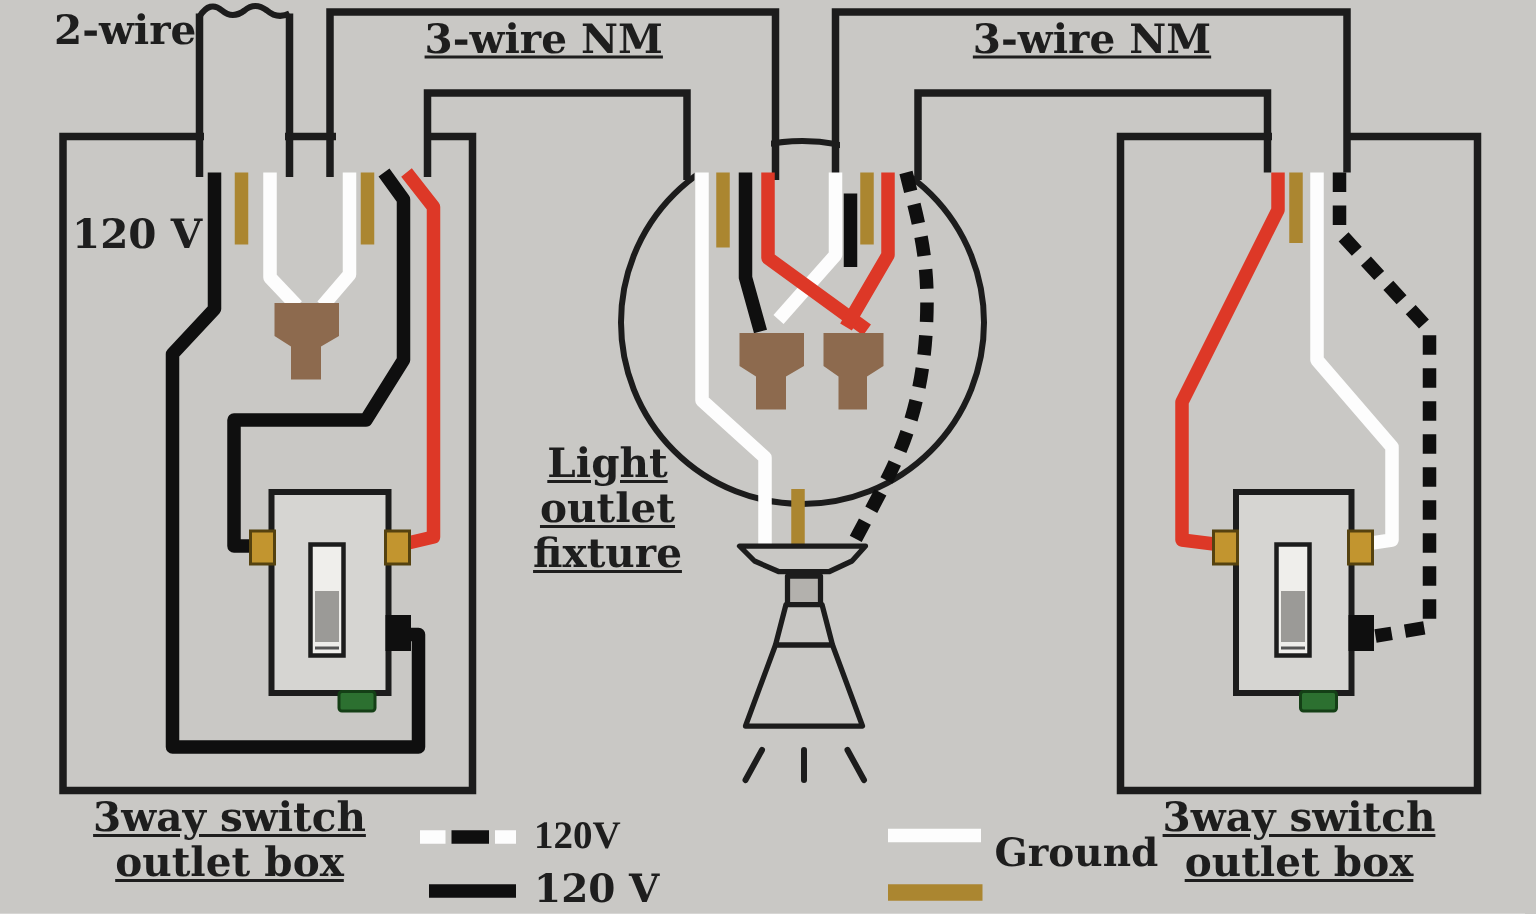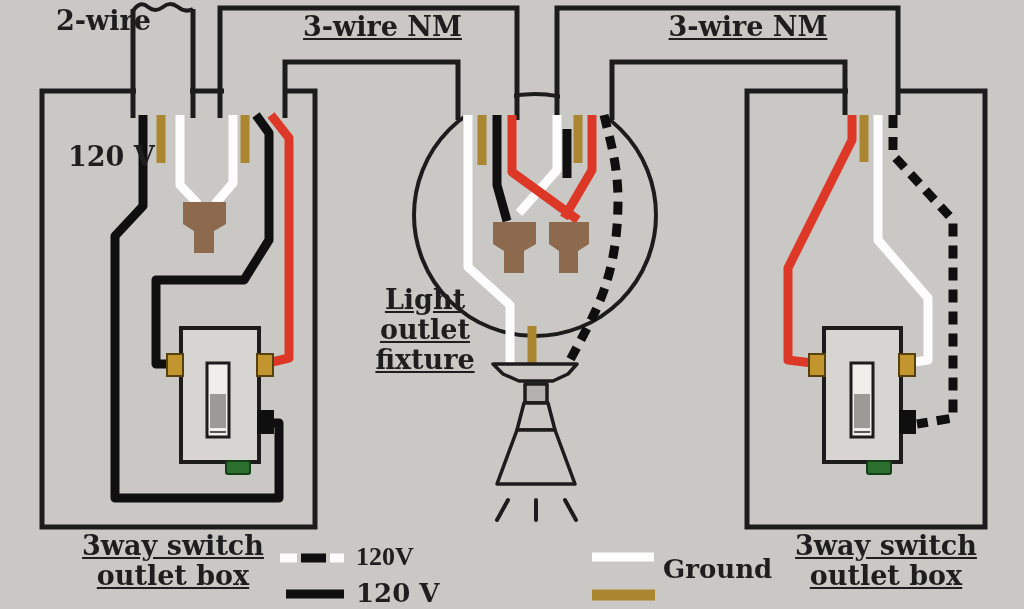--- a/index.html
+++ b/index.html
@@ -6,21 +6,21 @@
   .stage {
     position:relative;
     width:1024px; height:609px;
     overflow:hidden;
     background: var(--c-background, #c9c8c5);
     font-family: "DejaVu Serif", "Liberation Serif", serif;
     font-weight:700;
     color: var(--c-text, #1e1e1e);
   }
   .stage svg { position:absolute; left:0; top:0; }
-  .lbl { position:absolute; font-size:27px; line-height:30px; letter-spacing:0;margin-left:20px; }
+  .lbl { position:absolute; font-size:27px; line-height:30px; letter-spacing:0; }
   .lbl.center { text-align:center;text-decoration:underline; }
   .legend-lbl { position:absolute; font-size:26px; line-height:28px; }
 </style>
 </head>
 <body>
 
 <div class="stage">
 
   <svg width="1024" height="609" viewBox="0 0 1024 609">
 
@@ -149,21 +149,21 @@
   <div class="lbl" style="left:36px; top:6px;">
     <div>2-wire</div>
   </div>
 
   <div class="lbl center" style="left:270px; top:12px; width:185px;">3-wire NM</div>
 
   <div class="lbl center" style="left:633px; top:12px; width:190px;">3-wire NM</div>
 
   <div class="lbl" style="left:48px; top:142px;">120 V</div>
 
-  <div class="lbl center" style="left:330px; top:285px; width:150px;">
+  <div class="lbl center" style="left:330px; top:295px; width:150px;">
     <div>Light</div>
     <div>outlet</div>
     <div>fixture</div>
   </div>
 
   <div class="lbl center" style="left:40px; top:531px; width:226px;">
     <div>3way switch</div>
     <div>outlet box</div>
   </div>
 

